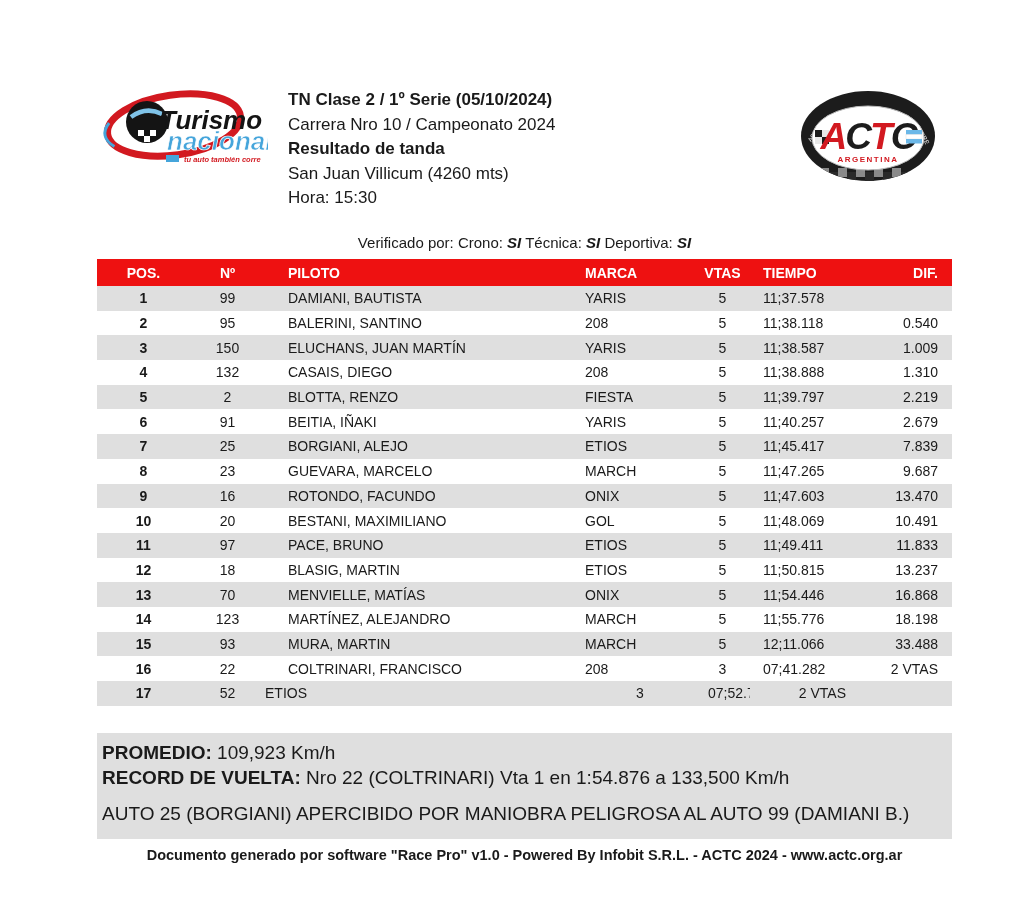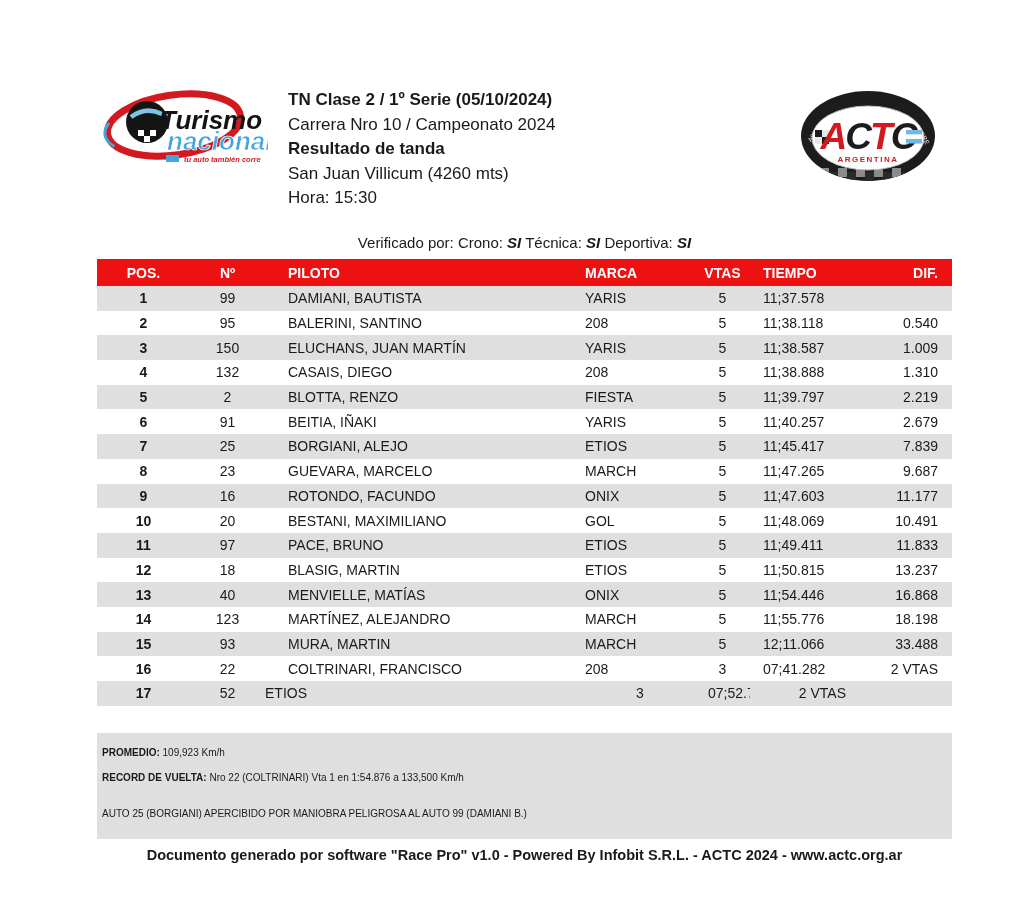--- a/index.html
+++ b/index.html
@@ -36,21 +36,21 @@
   .col1{text-align:center;}
   .col2{text-align:left;padding-left:23px;}
   .col3{}
   .col4{text-align:center;}
   .col5{text-align:left;padding-left:13px;}
   .col6{text-align:right;padding-right:14px;}
   .tbody .pos{font-weight:bold;}
 
   
   .notes{position:absolute;left:97px;top:733px;width:855px;height:106px;
-         background:var(--note-gray);padding:7px 0 0 5px;font-size:10px;line-height:25px;}
+         background:var(--note-gray);padding:7px 0 0 5px;font-size:19px;line-height:25px;}
   .notes .lbl{font-weight:bold;}
   .notes .note-line{margin-top:11px;}
 
   
   .docline{position:absolute;left:97px;top:847px;width:855px;text-align:center;
            font-weight:bold;font-size:14.5px;}
 </style>
 </head>
 <body>
 
@@ -208,21 +208,21 @@
           <div class="td col5">11;47.265</div>
           <div class="td col6">9.687</div>
         </div>
         <div class="tr">
           <div class="td col0 pos">9</div>
           <div class="td col1">16</div>
           <div class="td col2">ROTONDO, FACUNDO</div>
           <div class="td col3">ONIX</div>
           <div class="td col4">5</div>
           <div class="td col5">11;47.603</div>
-          <div class="td col6">11.177</div>
+          <div class="td col6">13.470</div>
         </div>
         <div class="tr">
           <div class="td col0 pos">10</div>
           <div class="td col1">20</div>
           <div class="td col2">BESTANI, MAXIMILIANO</div>
           <div class="td col3">GOL</div>
           <div class="td col4">5</div>
           <div class="td col5">11;48.069</div>
           <div class="td col6">10.491</div>
         </div>
@@ -239,21 +239,21 @@
           <div class="td col0 pos">12</div>
           <div class="td col1">18</div>
           <div class="td col2">BLASIG, MARTIN</div>
           <div class="td col3">ETIOS</div>
           <div class="td col4">5</div>
           <div class="td col5">11;50.815</div>
           <div class="td col6">13.237</div>
         </div>
         <div class="tr">
           <div class="td col0 pos">13</div>
-          <div class="td col1">40</div>
+          <div class="td col1">70</div>
           <div class="td col2">MENVIELLE, MATÍAS</div>
           <div class="td col3">ONIX</div>
           <div class="td col4">5</div>
           <div class="td col5">11;54.446</div>
           <div class="td col6">16.868</div>
         </div>
         <div class="tr">
           <div class="td col0 pos">14</div>
           <div class="td col1">123</div>
           <div class="td col2">MARTÍNEZ, ALEJANDRO</div>

